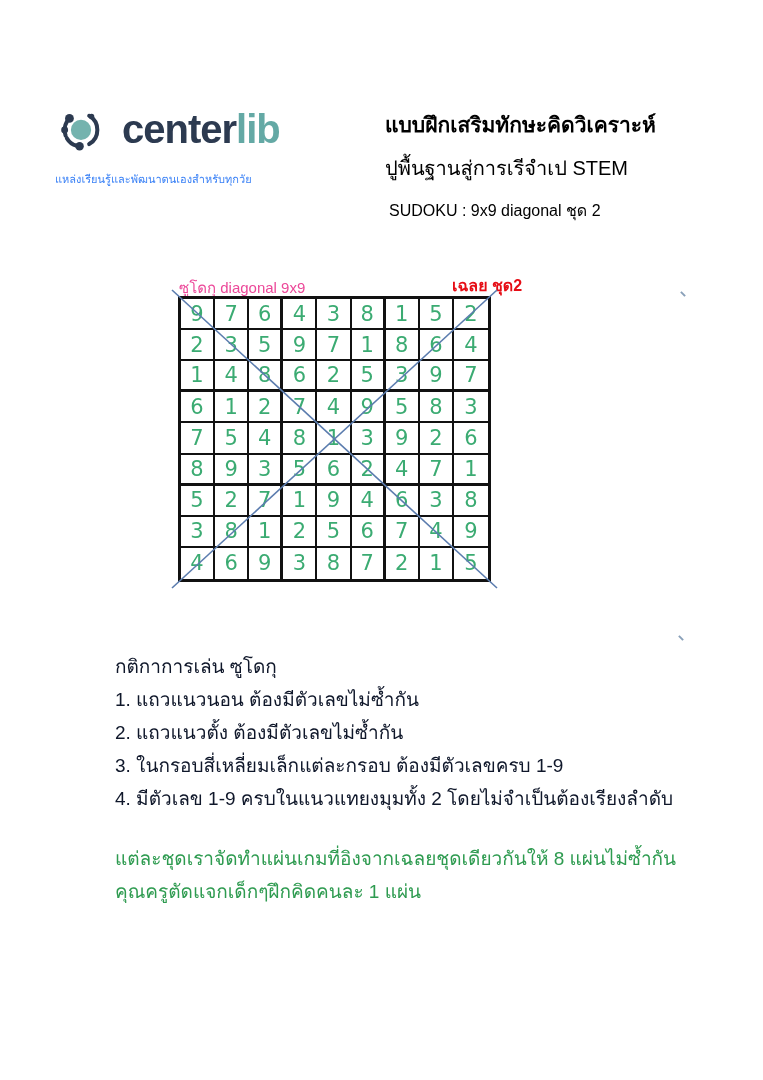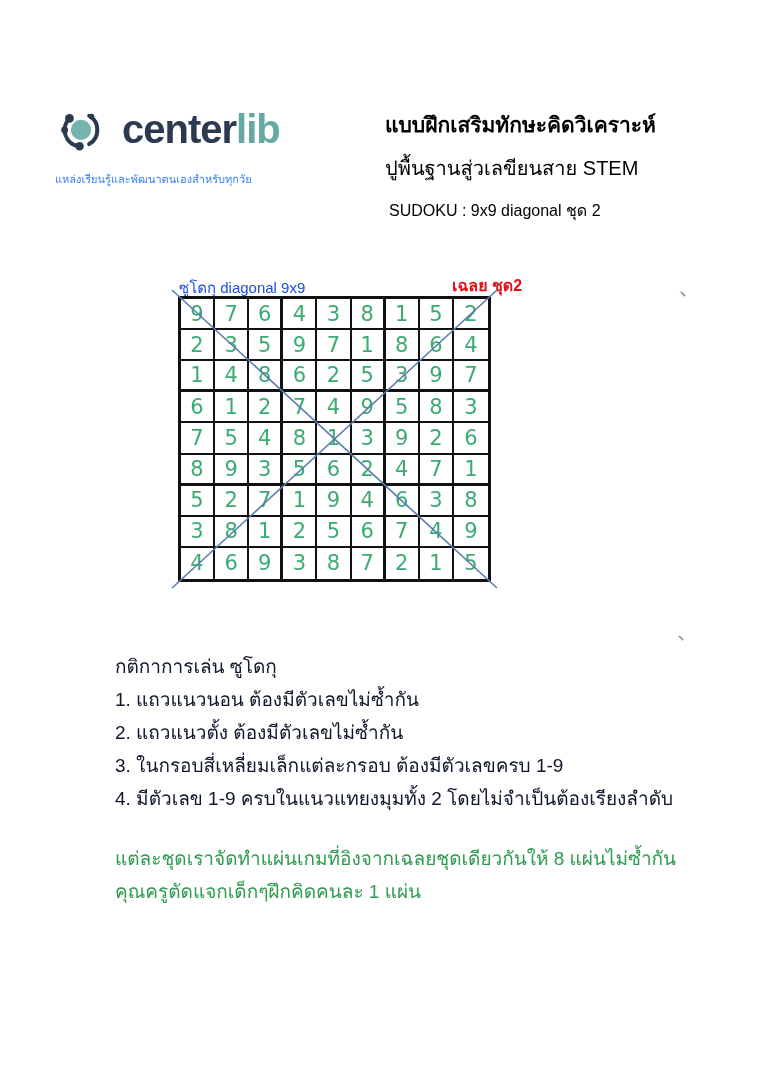--- a/index.html
+++ b/index.html
@@ -15,21 +15,21 @@
   .wm-center{color:#2c3a50;}
   .wm-lib{color:#64a9a5;}
   .tagline{margin-top:12px;font-size:11px;color:#3b82f6;white-space:nowrap;}
   
   .header-block{position:absolute;left:385px;top:112px;width:330px;}
   .hline{line-height:26px;margin-bottom:17px;white-space:nowrap;color:#000;}
   .hline1{font-size:21px;font-weight:700;}
   .hline2{font-size:20px;}
   .hline3{font-size:16px;padding-left:4px;}
   
-  .puzzle-label{position:absolute;left:179px;top:276px;font-size:15px;color:#1d4ed8;}
+  .puzzle-label{position:absolute;left:179px;top:276px;font-size:15px;color:#ec4899;}
   .answer-label{position:absolute;left:452px;top:273px;font-size:16px;font-weight:700;color:#e60d15;}
   .grid-wrap{position:absolute;left:178px;top:296px;width:313px;height:286px;}
   .sudoku{
     width:100%;height:100%;box-sizing:border-box;border:3px solid #111;
     display:grid;grid-template-columns:repeat(9,1fr);grid-template-rows:repeat(9,1fr);
     background:#fff;
   }
   .cell{
     display:flex;align-items:center;justify-content:center;
     font-family:"DejaVu Sans", sans-serif;font-size:21px;color:#3bab72;
@@ -65,21 +65,21 @@
       <circle cx="38" cy="16" r="2.8" fill="#2c3a50"></circle>
       <circle cx="27" cy="30" r="10.5" fill="#74b3ae"></circle>
     </svg>
     <div class="wordmark"><span class="wm-center">center</span><span class="wm-lib">lib</span></div>
   </div>
   <div class="tagline">แหล่งเรียนรู้และพัฒนาตนเองสำหรับทุกวัย</div>
 </div>
 
 <div class="header-block">
   <div class="hline hline1">แบบฝึกเสริมทักษะคิดวิเคราะห์</div>
-  <div class="hline hline2">ปูพื้นฐานสู่วเลขียนสาย STEM</div>
+  <div class="hline hline2">ปูพื้นฐานสู่การเรีจำเป STEM</div>
   <div class="hline hline3">SUDOKU : 9x9 diagonal ชุด 2</div>
 </div>
 
 <div class="puzzle-label">ซูโดกุ diagonal 9x9</div>
 <div class="answer-label">เฉลย ชุด2</div>
 
 <div class="grid-wrap">
   <div class="sudoku" id="sudoku-grid">
       <div class="cell">9</div>
       <div class="cell">7</div>

